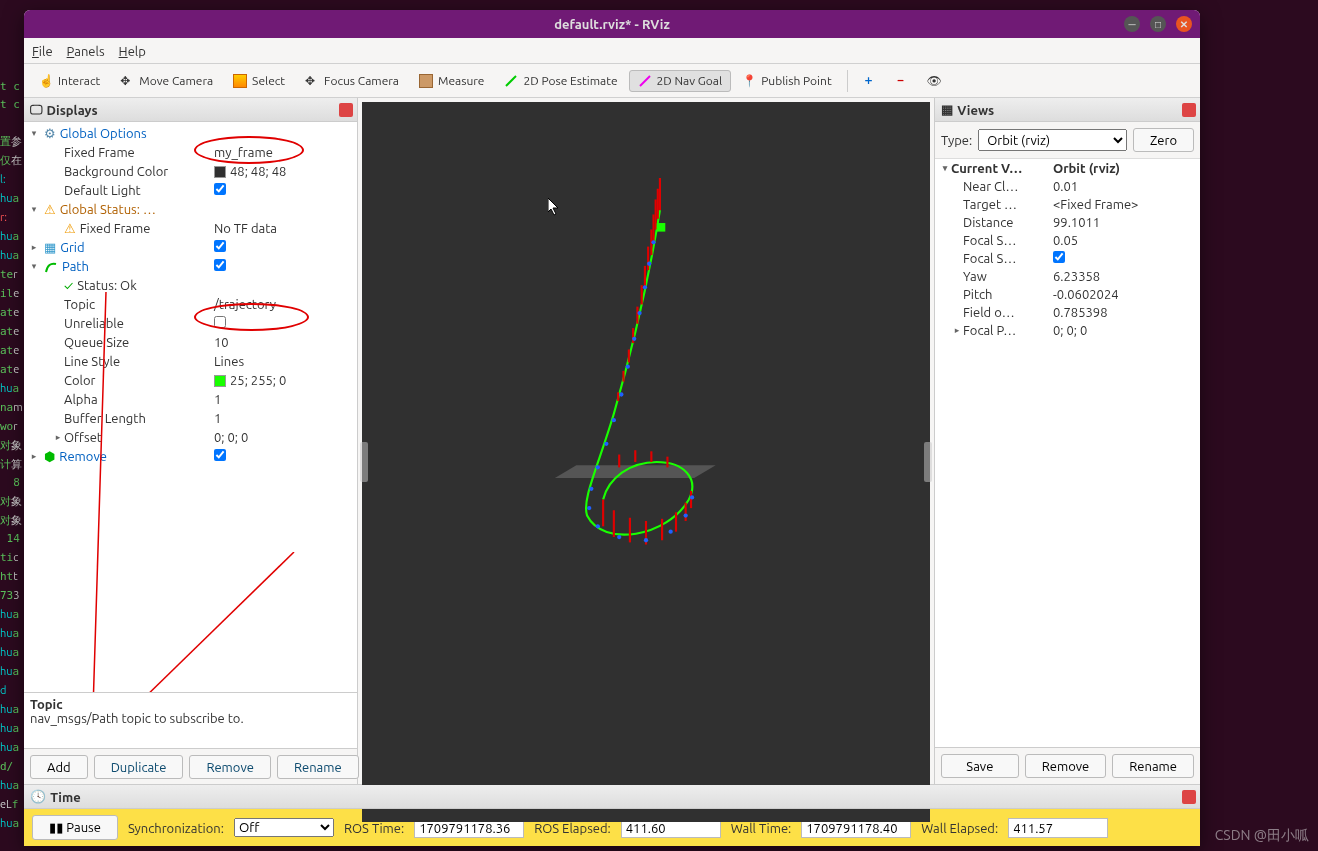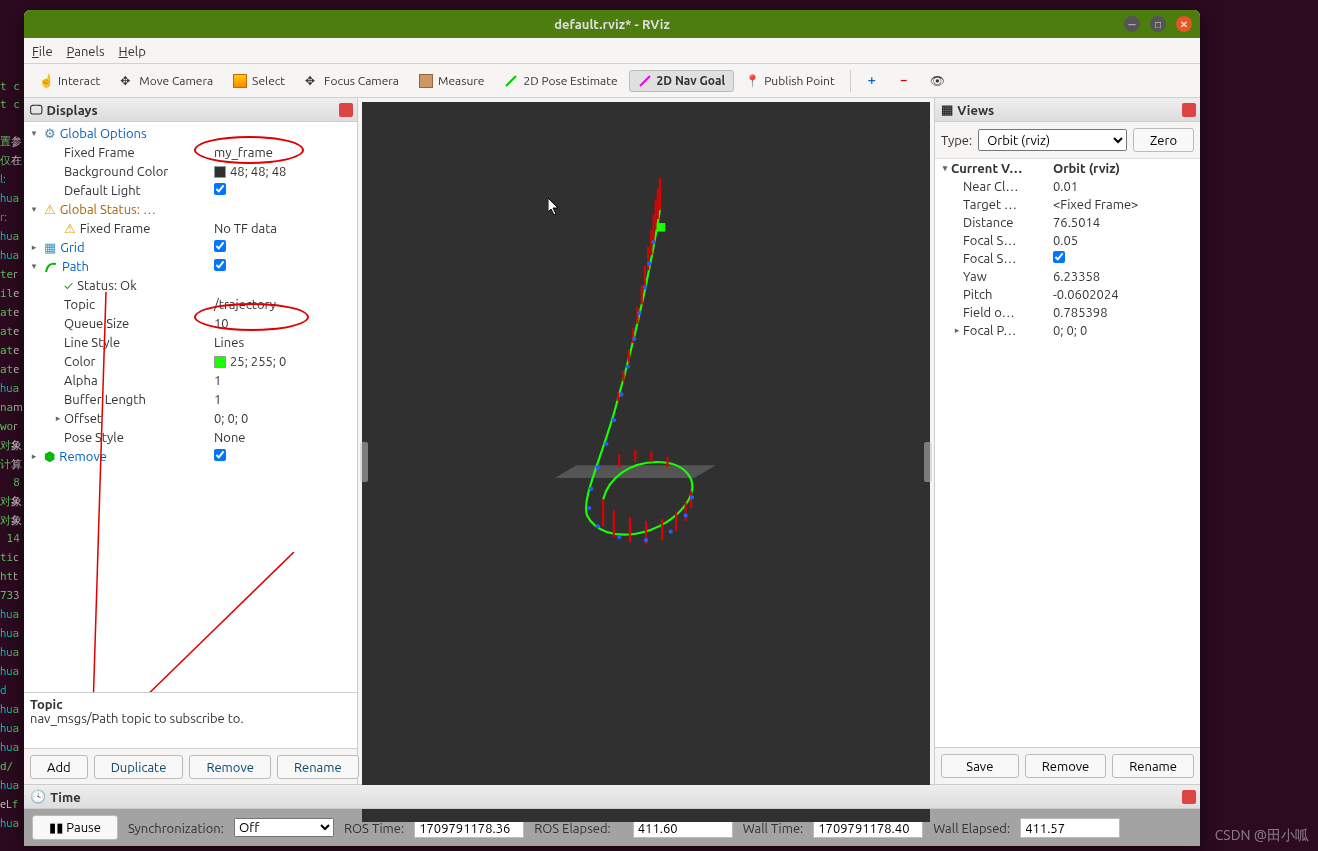--- a/index.html
+++ b/index.html
@@ -2,29 +2,29 @@
 <html><head>
 <meta charset="utf-8">
 <style>
 * { box-sizing: border-box; margin: 0; padding: 0; font-family: "Ubuntu", "Segoe UI", sans-serif; }
 body { width: 1318px; height: 851px; background: #2c0a1f; overflow: hidden; position: relative; font-size: 13px; color: #333; }
 .terminal-bg { position: absolute; left: 0; top: 60px; bottom: 0; width: 30px; font-family: monospace; font-size: 11px; line-height: 18px; color: #5ac05a; overflow: hidden; white-space: pre; }
 .terminal-bg .cyan { color: #00cccc; }
 .terminal-bg .red { color: #ff5555; }
 .terminal-bg .white { color: #ccc; }
 .window { position: absolute; left: 24px; top: 10px; width: 1176px; height: 836px; background: #f6f5f4; display: flex; flex-direction: column; box-shadow: 0 5px 20px rgba(0,0,0,.5); border-radius: 6px 6px 0 0; }
-.titlebar { height: 28px; background: #4d7c0f; color: #ddd; display: flex; align-items: center; justify-content: center; position: relative; border-radius: 6px 6px 0 0; font-size: 13px; font-weight: 600; }
+.titlebar { height: 28px; background: #701a75; color: #ddd; display: flex; align-items: center; justify-content: center; position: relative; border-radius: 6px 6px 0 0; font-size: 13px; font-weight: 600; }
 .titlebar .ctrls { position: absolute; right: 8px; display: flex; gap: 10px; align-items: center; }
 .titlebar .ctrls span { width: 16px; height: 16px; border-radius: 50%; display: flex; align-items: center; justify-content: center; font-size: 10px; background: #555; color: #ddd; }
 .titlebar .close { background: #e95420 !important; }
 .menubar { height: 26px; background: #f6f5f4; border-bottom: 1px solid #d0d0d0; display: flex; align-items: center; padding: 0 8px; gap: 14px; font-size: 13px; }
 .menubar span u { text-decoration: underline; }
 .toolbar { height: 34px; background: #f6f5f4; border-bottom: 1px solid #d0d0d0; display: flex; align-items: center; padding: 0 6px; gap: 2px; }
 .tool { display: flex; align-items: center; gap: 5px; padding: 3px 8px; border: 1px solid transparent; border-radius: 3px; font-size: 12px; cursor: pointer; }
-.tool.active { background: #e0e0e0; border: 1px solid #bbb; font-weight: bold; }
+.tool.active { background: #e0e0e0; border: 1px solid #bbb; }
 .ticon { width: 14px; height: 14px; display:inline-block; }
 .tsep { width: 1px; height: 22px; background: #ccc; margin: 0 4px; }
 .main { flex: 1; display: flex; min-height: 0; }
 .left-panel { width: 334px; display: flex; flex-direction: column; border-right: 1px solid #ccc; }
 .panel-head { height: 24px; background: linear-gradient(#eee,#ddd); border-bottom: 1px solid #ccc; display: flex; align-items: center; padding: 0 6px; font-size: 13px; font-weight: 600; position: relative; }
 .panel-head .pin { position: absolute; right: 4px; width: 14px; height: 14px; background: #d44; border-radius: 2px; }
 .tree { flex: 1; overflow: auto; background: #fff; font-size: 13px; line-height: 19px; padding: 2px 0; position: relative; }
 .row { display: flex; align-items: center; white-space: nowrap; }
 .row .ind { display: inline-block; }
 .row .arrow { width: 12px; text-align: center; color: #666; font-size: 9px; cursor: pointer; }
@@ -42,21 +42,21 @@
 .viewport { flex: 1; background: #303030; margin: 4px; position: relative; }
 .vhandle { position: absolute; top: 50%; width: 8px; height: 40px; background: rgba(200,200,200,.5); border-radius: 2px; transform: translateY(-50%); }
 .right-panel { width: 266px; display: flex; flex-direction: column; border-left: 1px solid #ccc; }
 .type-row { display:flex; align-items:center; gap:6px; padding:6px; border-bottom:1px solid #ddd; }
 .type-row select { flex: 1; padding: 2px 4px; font-size: 13px; }
 .view-tree { flex:1; background:#fff; font-size:13px; line-height:18px; overflow:auto; position:relative; }
 .view-tree .vlabel { display:inline-block; width: 92px; overflow:hidden; text-overflow:ellipsis; white-space:nowrap; }
 .view-tree .row .val { left: 118px; }
 .right-btns { padding: 6px; display:flex; gap:6px; border-top:1px solid #ccc;}
 .time-panel { border-top: 1px solid #ccc; }
-.time-body { display:flex; align-items:center; gap:10px; padding:6px 8px; background:#a3a3a3; font-size:13px; flex-wrap: nowrap;}
+.time-body { display:flex; align-items:center; gap:10px; padding:6px 8px; background:#fde047; font-size:13px; flex-wrap: nowrap;}
 .time-body input[type=text] { padding:2px 4px; border:1px solid #bbb; background:#fff; font-size:13px;}
 .circle-red { position:absolute; border: 2px solid #e00000; border-radius: 50%; pointer-events:none; }
 .arrow-red { position:absolute; pointer-events:none; }
 .watermark { position:absolute; right:9px; bottom:6px; color:rgba(220,220,220,.55); font-size:14px; }
 .cursor-arrow { position:absolute; width:12px; height:18px; }
 </style>
 </head>
 <body>
 
 <div class="terminal-bg">
@@ -235,20 +235,25 @@
             <span style="color:#0a0;margin-right:4px;">✓</span>
             <span class="label">Status: Ok</span>
           </div>
         <div class="row">
             <span class="ind" style="width:40px"></span>
             <span class="label">Topic</span>
             <span class="val">/trajectory</span>
           </div>
         <div class="row">
             <span class="ind" style="width:40px"></span>
+            <span class="label">Unreliable</span>
+            <span class="val"><input type="checkbox" class="chk" style=""></span>
+          </div>
+        <div class="row">
+            <span class="ind" style="width:40px"></span>
             <span class="label">Queue Size</span>
             <span class="val">10</span>
           </div>
         <div class="row">
             <span class="ind" style="width:40px"></span>
             <span class="label">Line Style</span>
             <span class="val">Lines</span>
           </div>
         <div class="row">
             <span class="ind" style="width:40px"></span>
@@ -263,25 +268,20 @@
         <div class="row">
             <span class="ind" style="width:40px"></span>
             <span class="label">Buffer Length</span>
             <span class="val">1</span>
           </div>
         <div class="row">
             <span class="ind" style="width:28px"></span>
             <span class="arrow">▸</span>
             <span class="label">Offset</span>
             <span class="val">0; 0; 0</span>
-          </div>
-        <div class="row">
-            <span class="ind" style="width:40px"></span>
-            <span class="label">Pose Style</span>
-            <span class="val">None</span>
           </div>
 
         <div class="row">
             <span class="ind" style="width:4px"></span>
             <span class="arrow">▸</span>
             <span style="color:#0b0;margin:0 4px;">⬢</span>
             <span class="label link">Remove</span>
             <span class="val"><input type="checkbox" checked="" class="chk" style=""></span>
           </div>
 
@@ -408,21 +408,21 @@
             <span class="val">0.01</span>
           </div>
         <div class="row">
             <span class="ind" style="width:28px"></span>
             <span class="vlabel">Target …</span>
             <span class="val">&lt;Fixed Frame&gt;</span>
           </div>
         <div class="row">
             <span class="ind" style="width:28px"></span>
             <span class="vlabel">Distance</span>
-            <span class="val">76.5014</span>
+            <span class="val">99.1011</span>
           </div>
         <div class="row">
             <span class="ind" style="width:28px"></span>
             <span class="vlabel">Focal S…</span>
             <span class="val">0.05</span>
           </div>
         <div class="row">
             <span class="ind" style="width:28px"></span>
             <span class="vlabel">Focal S…</span>
             <span class="val"><input type="checkbox" checked="" class="chk" style=""></span>
@@ -463,21 +463,21 @@
       <span>Time</span>
       <span class="pin"></span>
     </div>
     <div class="time-body">
       <button class="btn"><span>▮▮</span> <span>Pause</span></button>
       <span>Synchronization:</span>
       <select style="width:100px;"><option>Off</option></select>
       <span>ROS Time:</span>
       <input type="text" style="width: 110px;" value="1709791178.36">
       <span>ROS Elapsed:</span>
-      <input type="text" style="width: 100px; margin-left: 12px;" value="411.60">
+      <input type="text" style="width: 100px;" value="411.60">
       <span>Wall Time:</span>
       <input type="text" style="width: 110px;" value="1709791178.40">
       <span>Wall Elapsed:</span>
       <input type="text" style="width: 100px;" value="411.57">
     </div>
   </div>
 </div>
 
 <div class="watermark">CSDN @田小呱</div>
 

